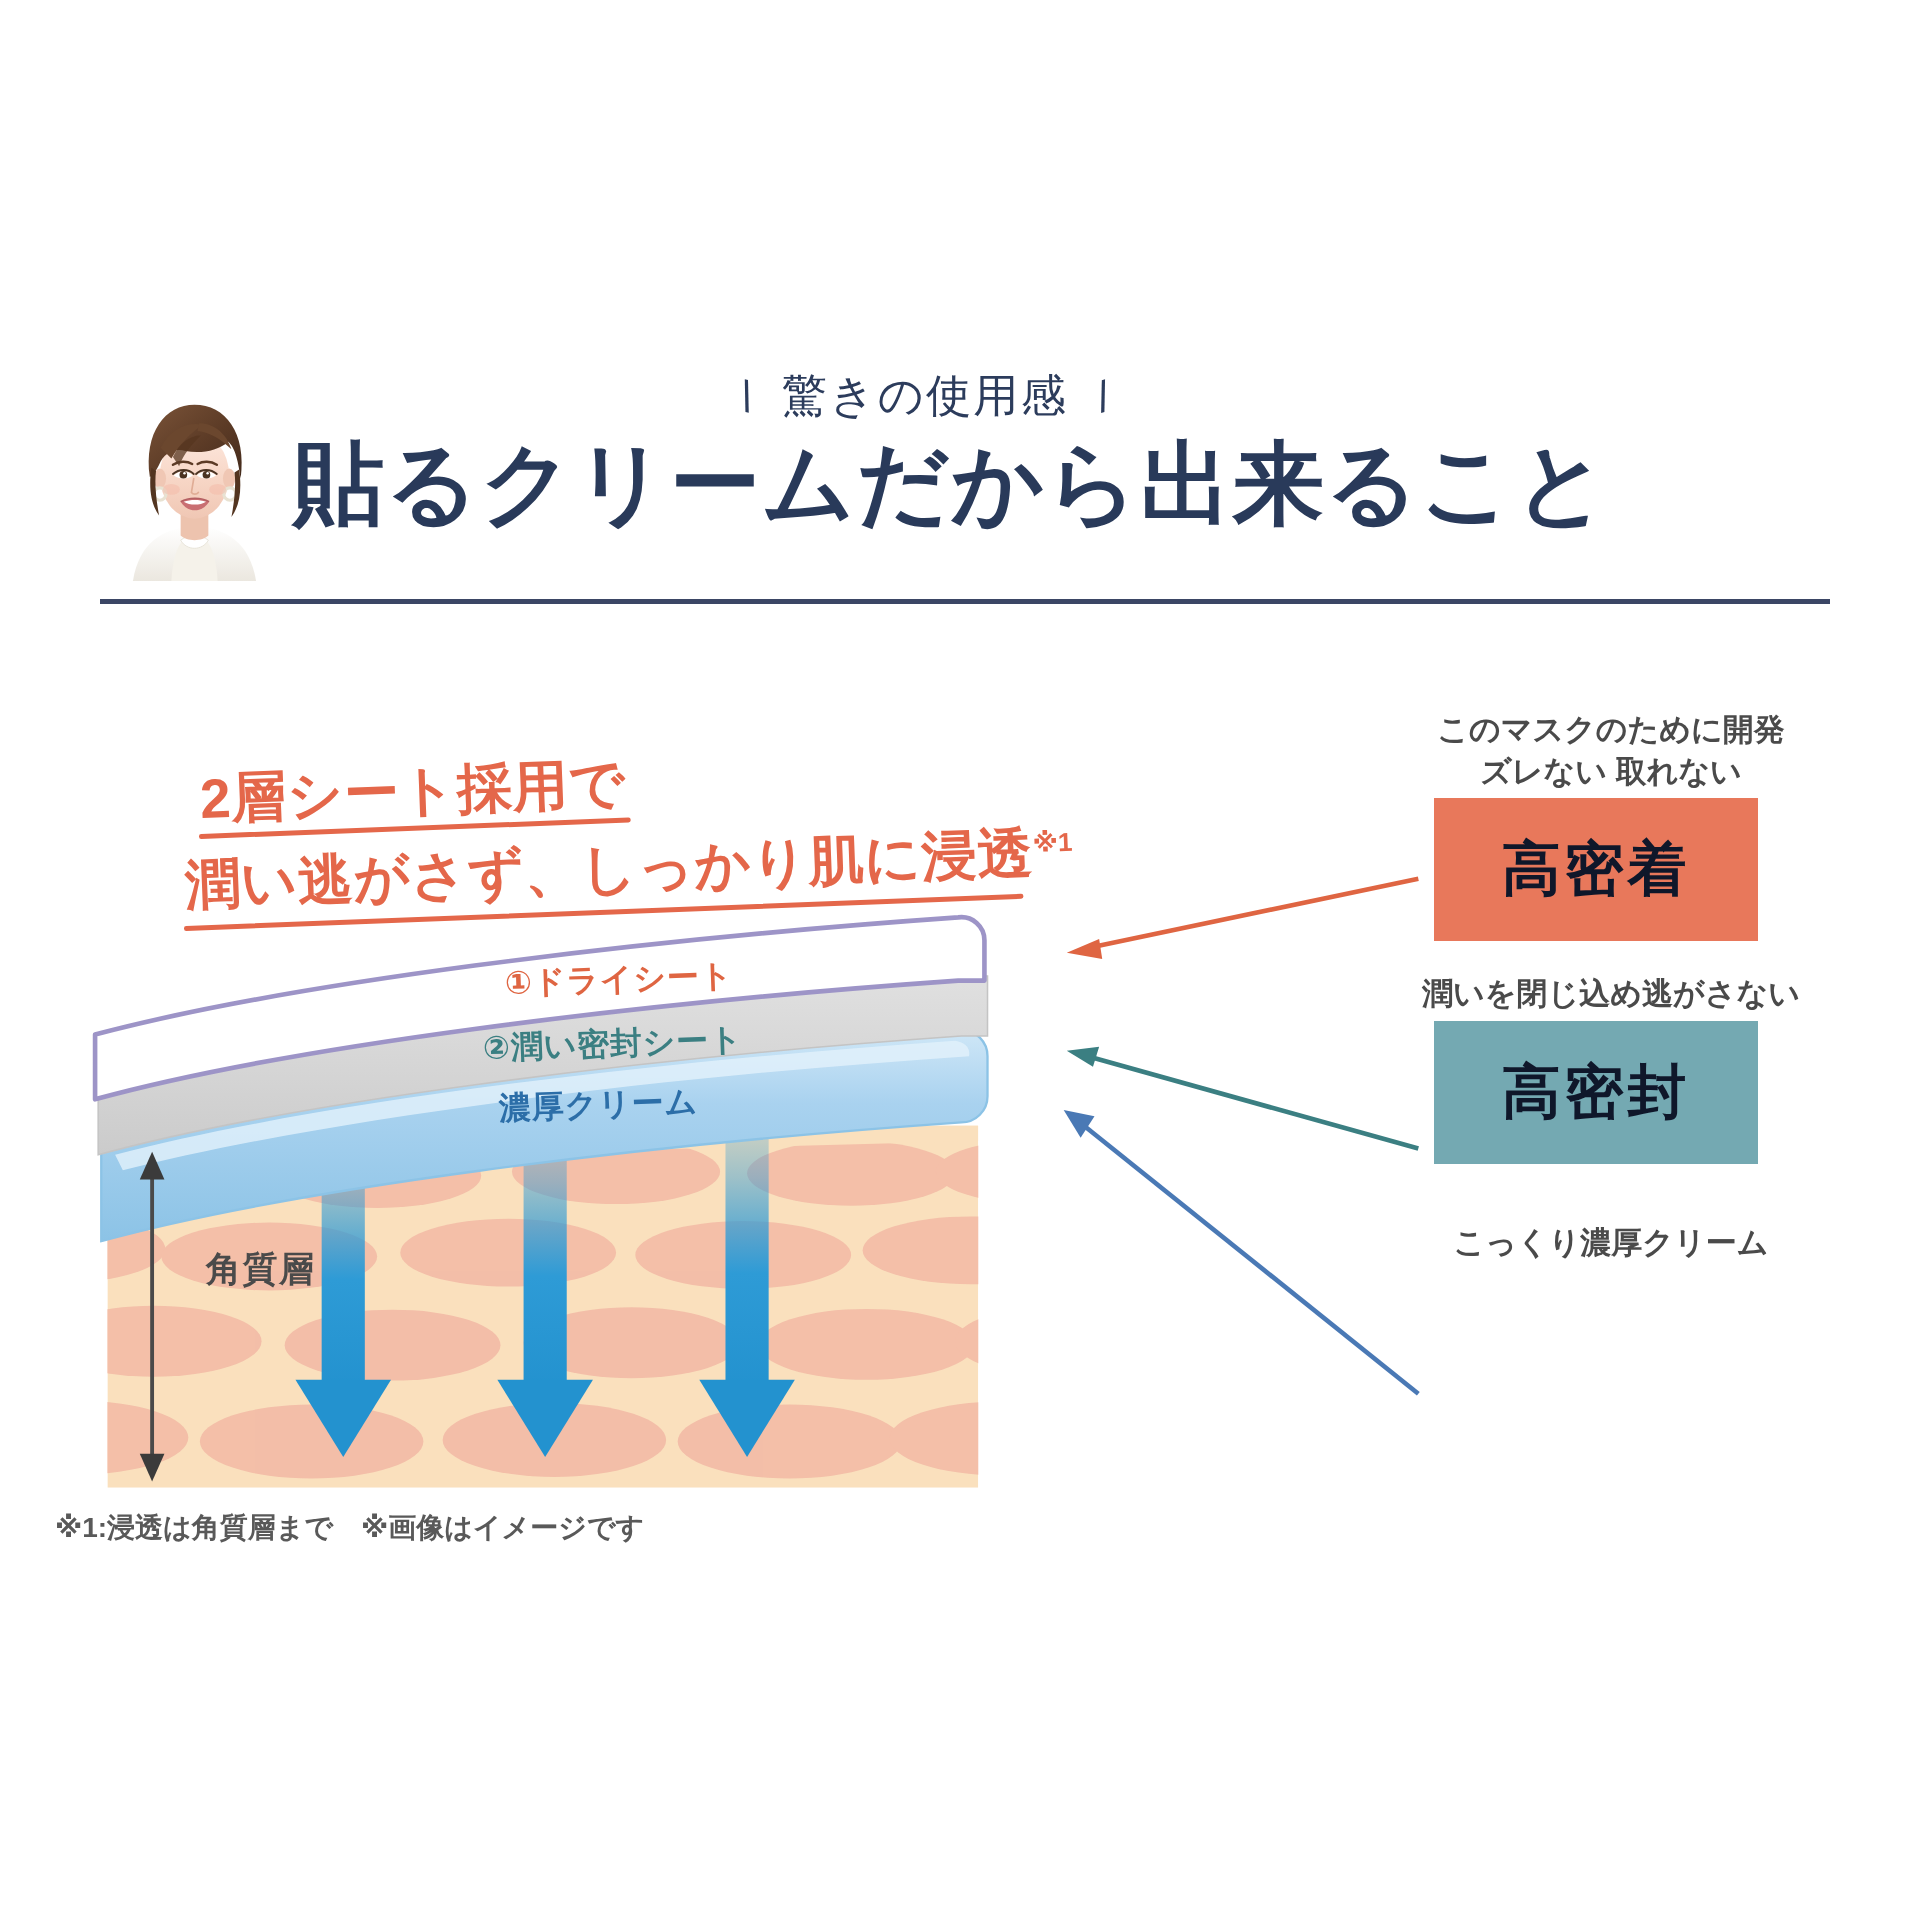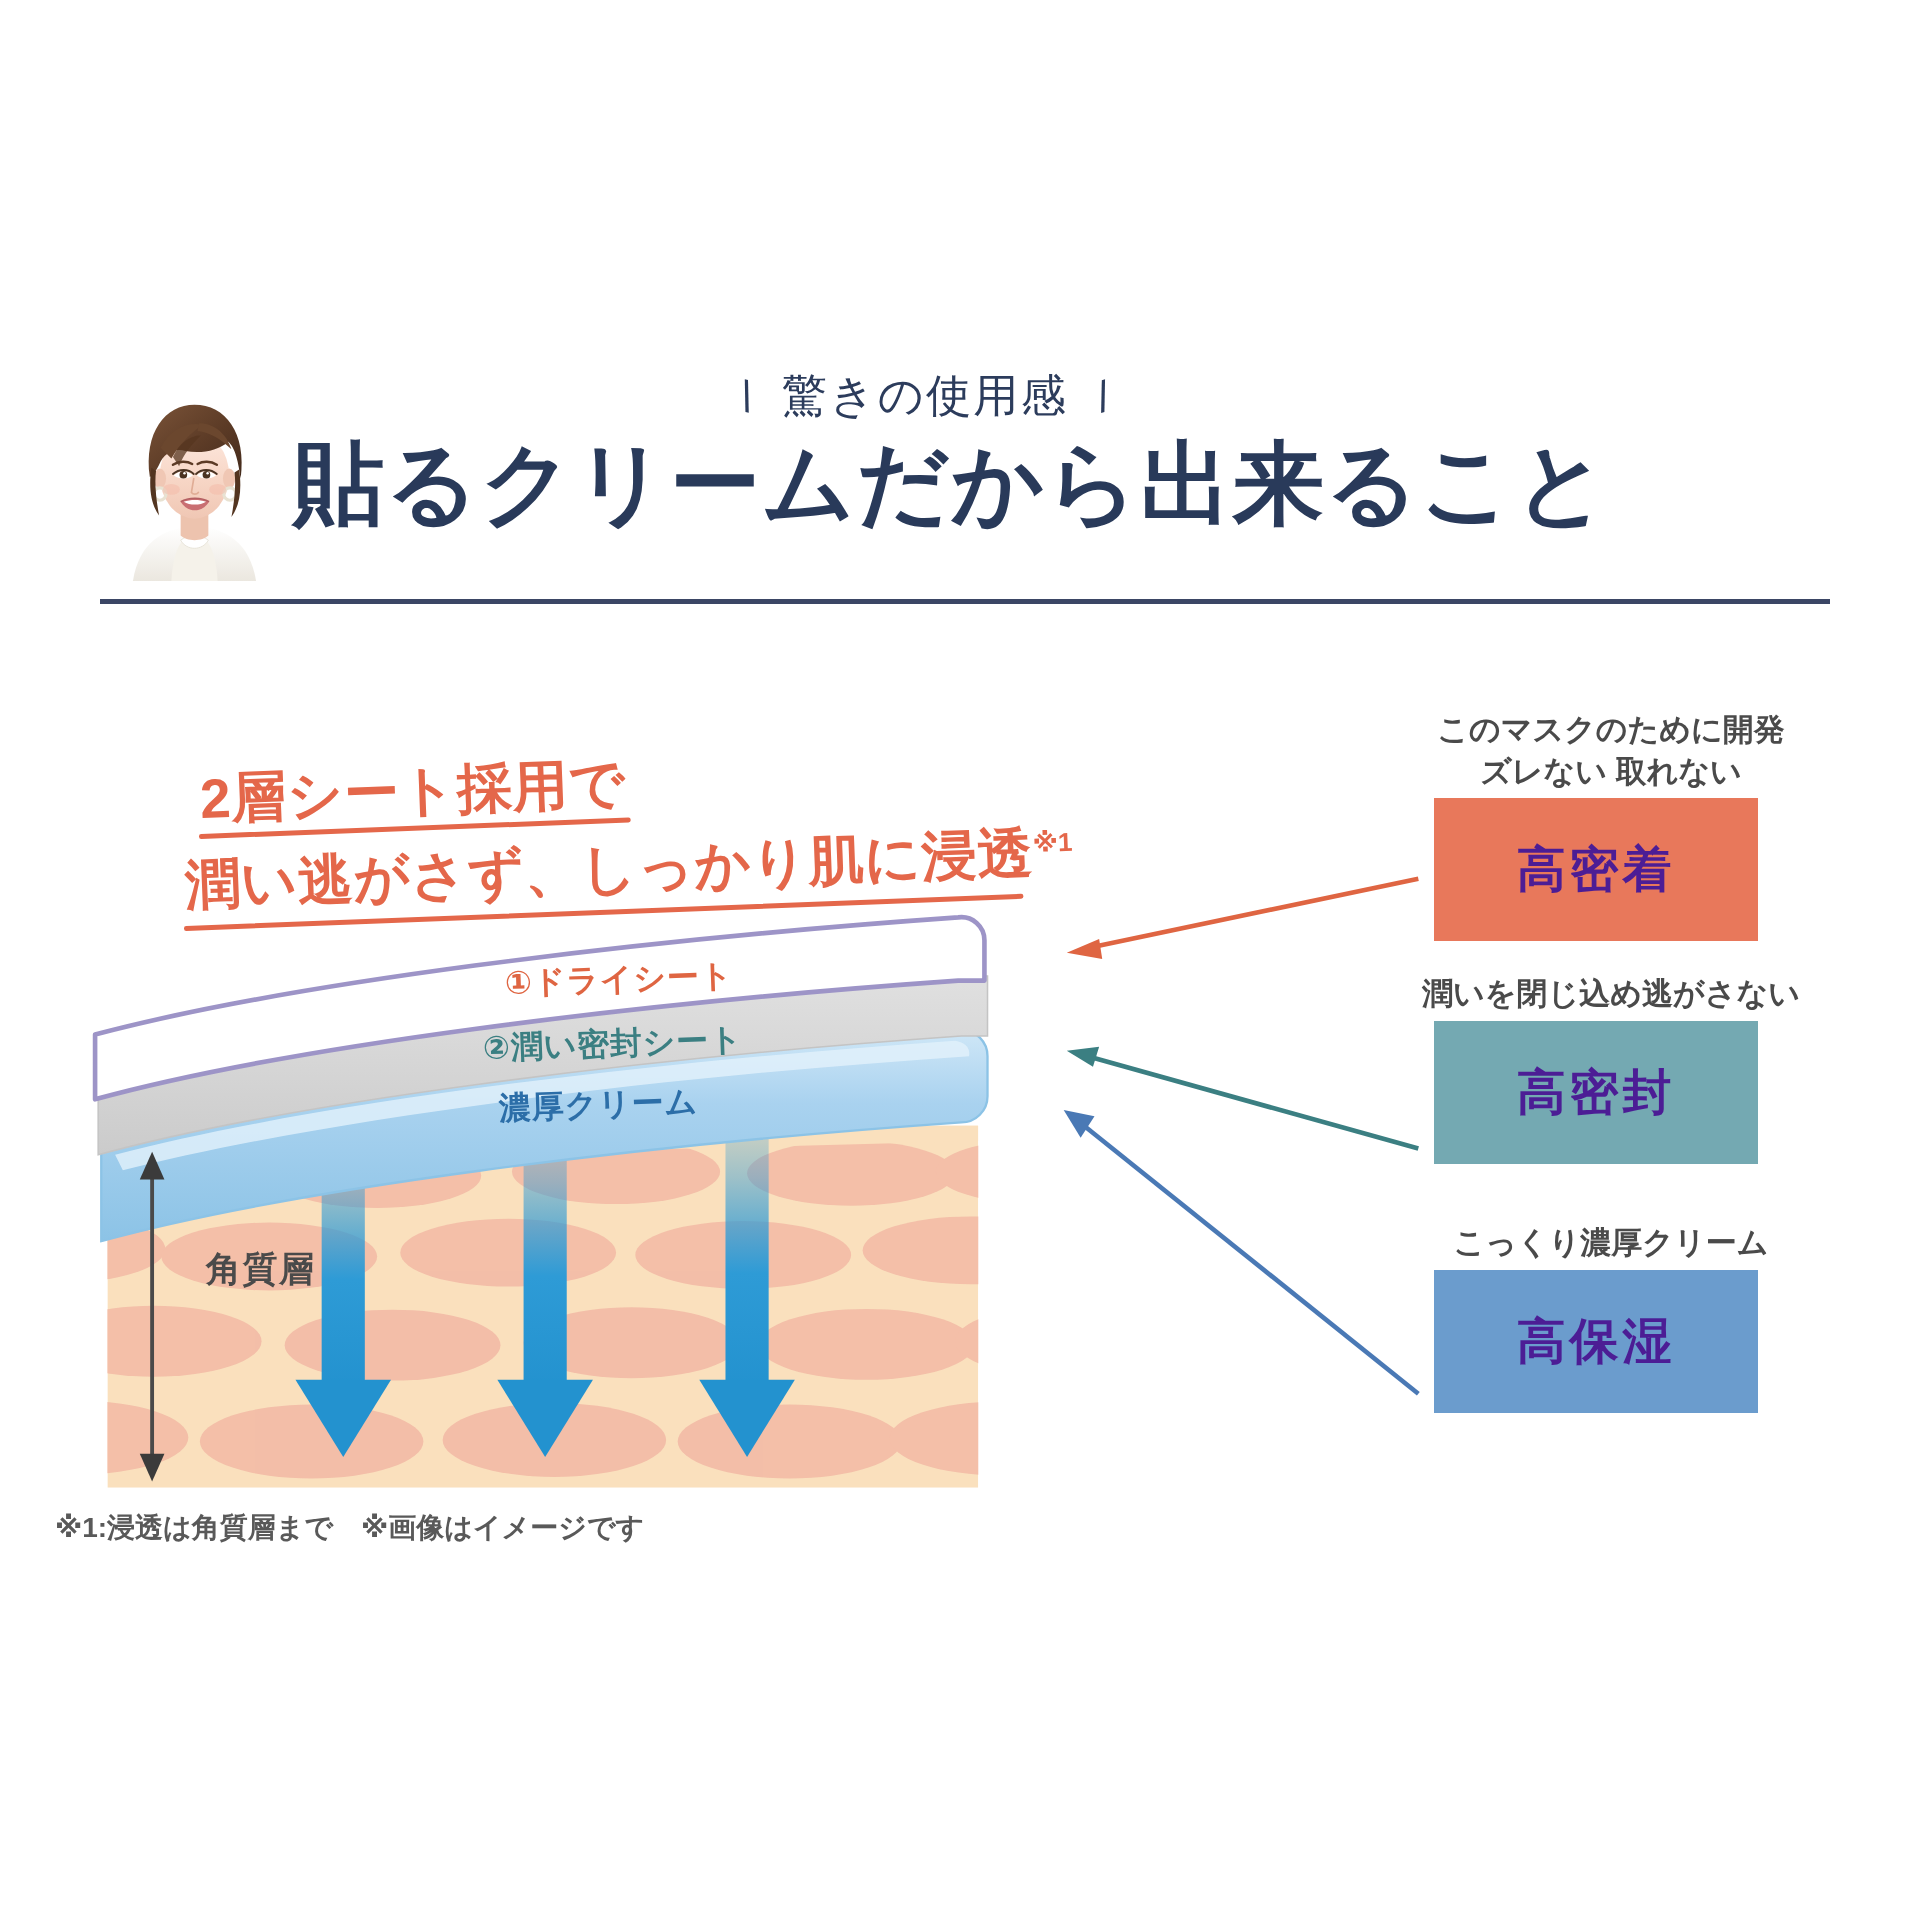--- a/index.html
+++ b/index.html
@@ -225,22 +225,22 @@
   }
   .feature-box {
     margin: 6.2px 0 0 62px;
     width: 324px;
     height: 143px;
     display: flex;
     align-items: center;
     justify-content: center;
   }
   .feature-box-label {
-    color: #4c1d95;
-    font-size: 49px;
+    color: #0f172a;
+    font-size: 59px;
     font-weight: 700;
     letter-spacing: 3.9px;
     line-height: 1;
   }
 
   
   #leaders {
     position: absolute;
     left: 1002px;
     top: 871px;
@@ -504,22 +504,19 @@
       </div>
       <div class="feature-box" style="background:#74a9b2">
         <span class="feature-box-label">高密封</span>
       </div>
     </div>
 
     <div class="feature" id="feature-2">
       <div class="feature-caption">
         <div>こっくり濃厚クリーム</div>
       </div>
-      <div class="feature-box" style="background:#6b9ccd">
-        <span class="feature-box-label">高保湿</span>
-      </div>
     </div>
   </div>
 
   <div id="footnote">※1:浸透は角質層まで　※画像はイメージです</div>
 
 </div>
 
 
 </body></html>

